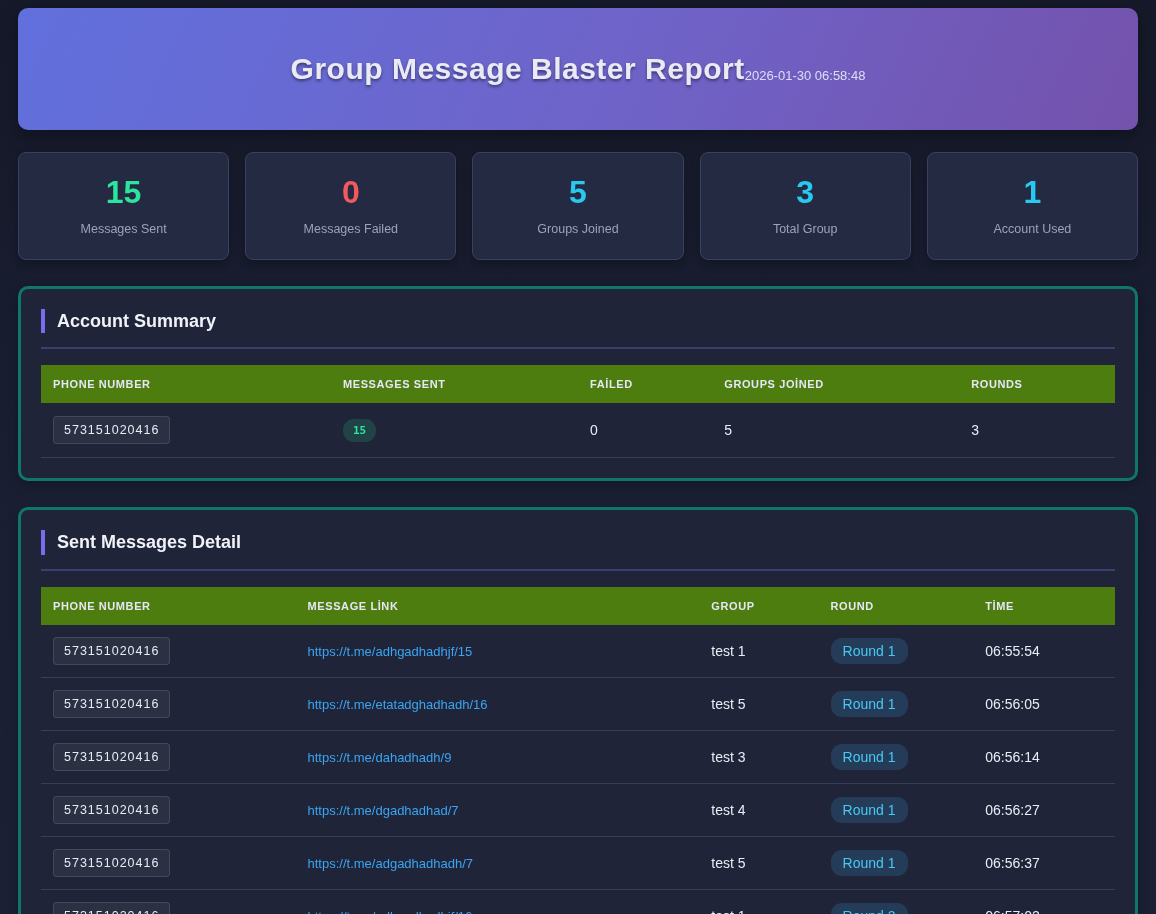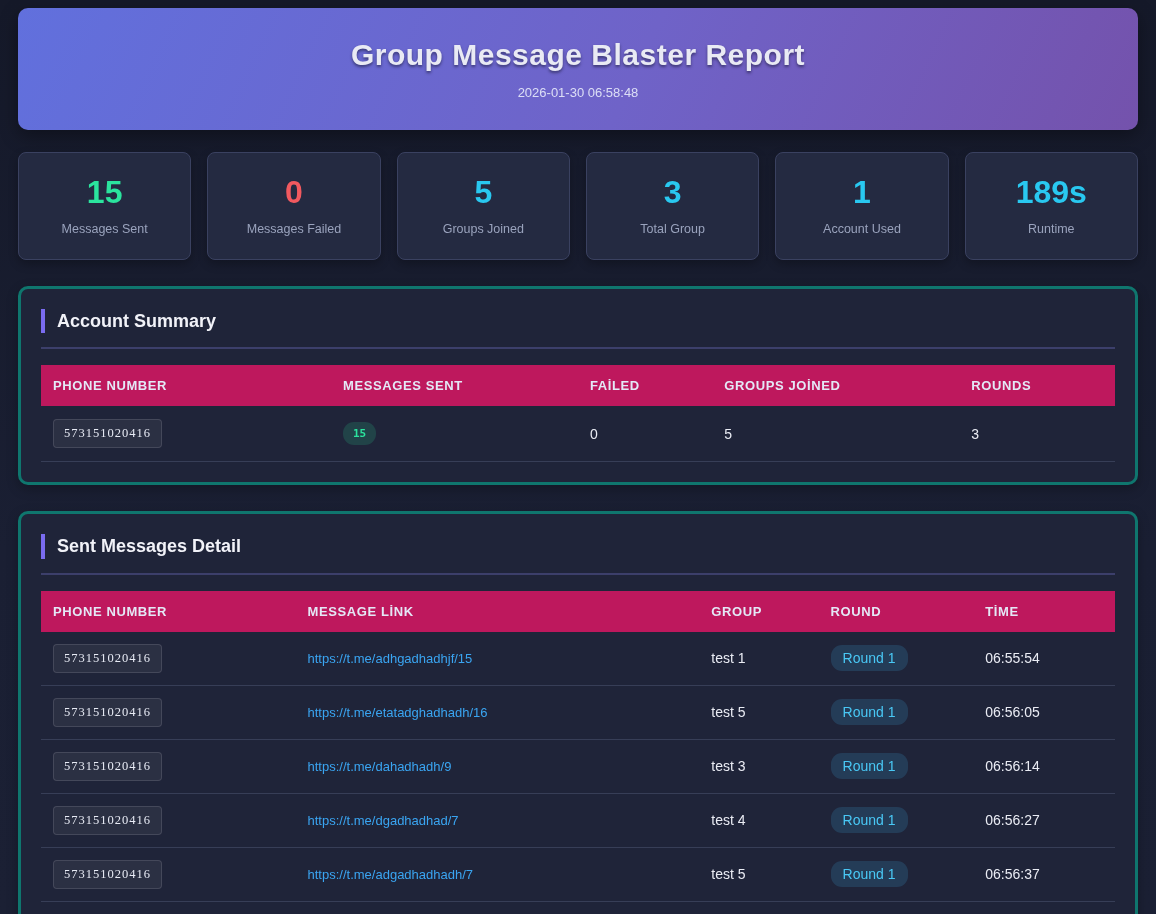--- a/index.html
+++ b/index.html
@@ -8,21 +8,21 @@
     background:linear-gradient(180deg,#151929 0%,#1a1f33 60%,#1b2034 100%);
     font-family:"Liberation Sans", sans-serif;
     color:#eaecf4;
   }
   .page { padding:8px 18px 0 18px; }
 
   
   .hero {
     height:122px; border-radius:10px;
     background:linear-gradient(115deg,#6170dd 0%,#6f63c8 55%,#7452ac 100%);
-    display:flex; flex-direction:column; align-items:center; justify-content:center;
+    display:flex; flex-direction:row; align-items:center; justify-content:center;
     box-shadow:0 6px 18px rgba(0,0,0,0.35);
   }
   .hero h1 {
     font-size:30px; font-weight:700; color:#e9eaf4; letter-spacing:0.5px;
     text-shadow:0 2px 3px rgba(20,20,45,0.55);
   }
   .hero .timestamp { margin-top:13px; font-size:13px; color:#e4e7f9; opacity:0.93; }
 
   
   .stats { display:flex; gap:16px; margin-top:22px; }
@@ -43,31 +43,31 @@
   }
   .panel-title {
     font-size:18px; font-weight:700; color:#f1f2f8;
     border-left:4px solid #7a6cf0; padding-left:12px; line-height:1.35;
   }
   .panel-rule { border:none; border-top:2px solid #3c3f6b; margin:14px 0 0 0; }
 
   
   table { width:100%; border-collapse:collapse; margin-top:16px; table-layout:fixed; }
   thead th {
-    background:#be185d; color:#e4e8f6; font-size:13px; font-weight:700;
+    background:#4d7c0f; color:#e4e8f6; font-size:11px; font-weight:700;
     letter-spacing:0.6px; text-align:left; padding:13px 12px;
   }
   tbody td {
     padding:12px; font-size:14px; color:#eaecf4; vertical-align:middle;
     border-bottom:1px solid rgba(128,140,180,0.25);
   }
   .summary-table tbody td { padding:13px 12px; }
 
   .phone-box {
-    display:inline-block; font-family:Liberation Serif, serif;
+    display:inline-block; font-family:Liberation Sans, sans-serif;
     font-size:12.5px; color:#e8ebf5; letter-spacing:1px;
     background:rgba(255,255,255,0.055); border:1px solid rgba(255,255,255,0.12);
     border-radius:4px; padding:6px 10px;
   }
   .sent-badge {
     display:inline-block; font-family:"DejaVu Sans Mono", monospace;
     font-size:11px; font-weight:700; color:#2be49e;
     background:rgba(43,228,158,0.16); border-radius:11px; padding:5px 10px;
   }
   .round-badge {
@@ -99,24 +99,20 @@
       <div class="stat-value" style="color: rgb(41, 200, 240);">5</div>
       <div class="stat-label">Groups Joined</div>
     </div>
     <div class="stat-card">
       <div class="stat-value" style="color: rgb(41, 200, 240);">3</div>
       <div class="stat-label">Total Group</div>
     </div>
     <div class="stat-card">
       <div class="stat-value" style="color: rgb(41, 200, 240);">1</div>
       <div class="stat-label">Account Used</div>
-    </div>
-    <div class="stat-card">
-      <div class="stat-value" style="color: rgb(41, 200, 240);">189s</div>
-      <div class="stat-label">Runtime</div>
     </div>
   </section>
 
   <section class="panel">
     <h2 class="panel-title">Account Summary</h2>
     <hr class="panel-rule">
     <table class="summary-table">
       <thead>
         <tr>
           <th style="width:27%">PHONE NUMBER</th>

